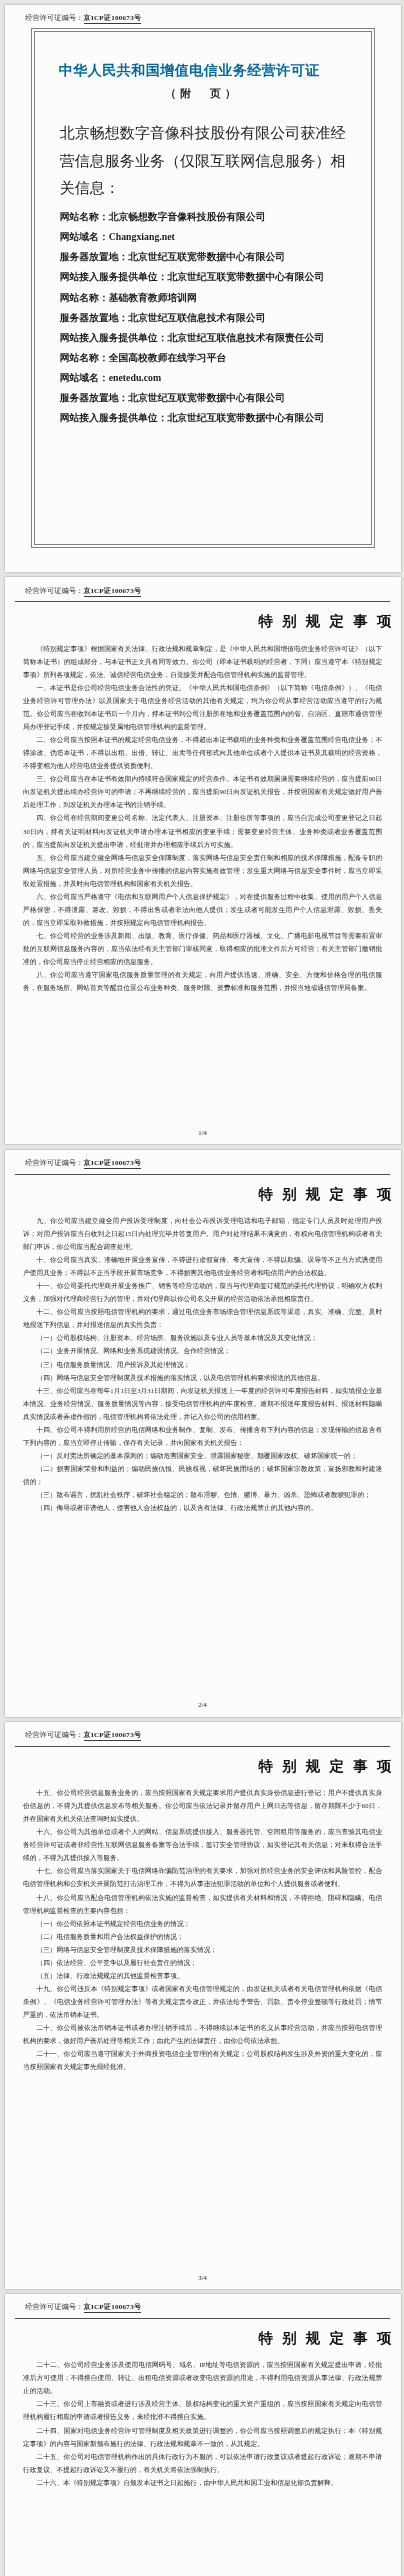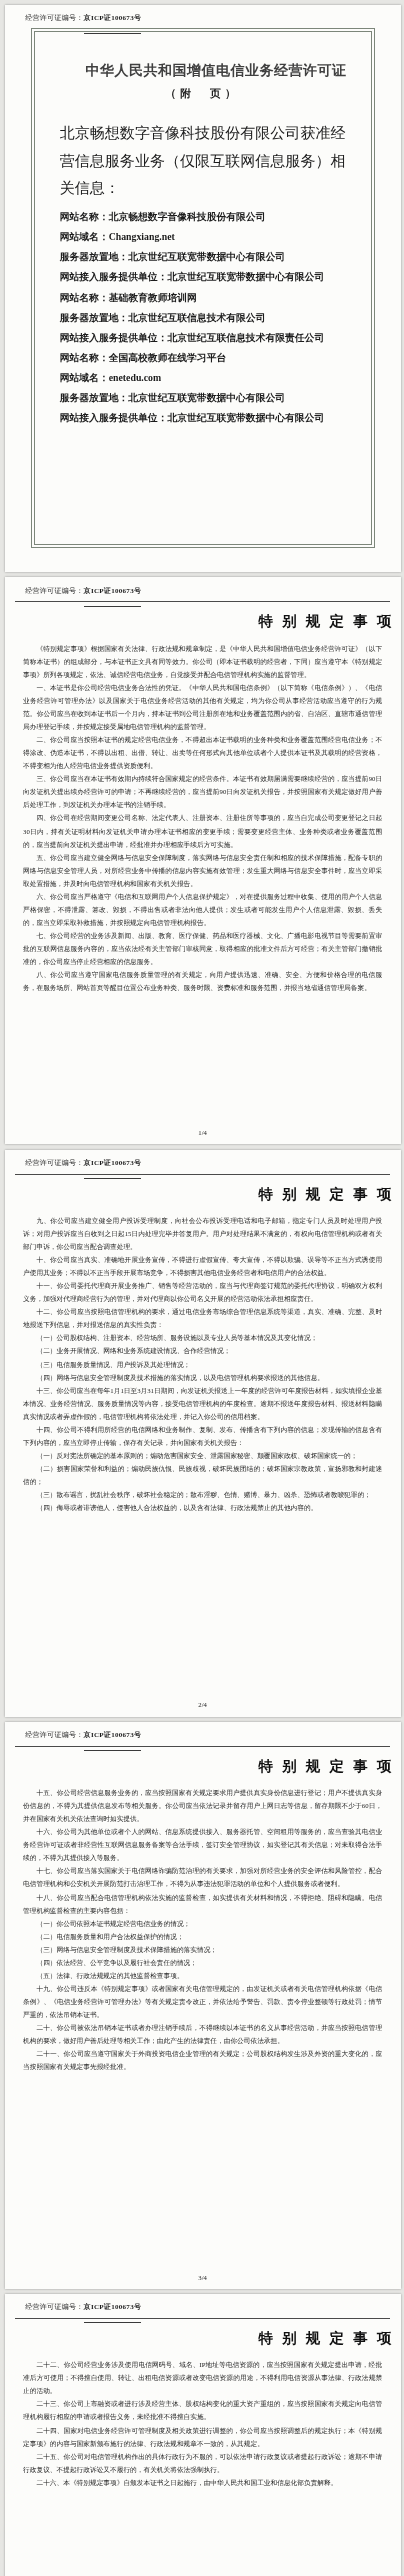--- a/index.html
+++ b/index.html
@@ -33,43 +33,43 @@
     position:absolute;
     top:8.2px;
     left:20.6px;
     font-size:7px;
     letter-spacing:0.3px;
     white-space:nowrap;
   }
   .lic-no{
     font-weight:bold;
     border-bottom:0.5px solid #3a3a3a;
-    padding-bottom:11px;
+    padding-bottom:1px;
   }
   
   .frame-outer{
     position:absolute;
     top:23px;left:26px;right:26px;bottom:24px;
     border:1.5px solid #7c867a;
     padding:2.1px;
     box-sizing:border-box;
   }
   .frame-inner{
     border:0.5px solid #7c867a;
     height:100%;
     box-sizing:border-box;
     padding:15.5px 24px 0;
   }
   .cert-title{
     margin:14.4px 0 0;
-    text-align:right;
+    text-align:left;
     font-size:14px;
     font-weight:bold;
     letter-spacing:0.5px;
-    color:#404040;
+    color:#0369a1;
   }
   .cert-subtitle{
     margin-top:7.2px;
     text-align:center;
     font-size:10.8px;
     font-weight:bold;
     letter-spacing:4.1px;
   }
   .cert-intro{
     margin:18.5px 1px 0;

